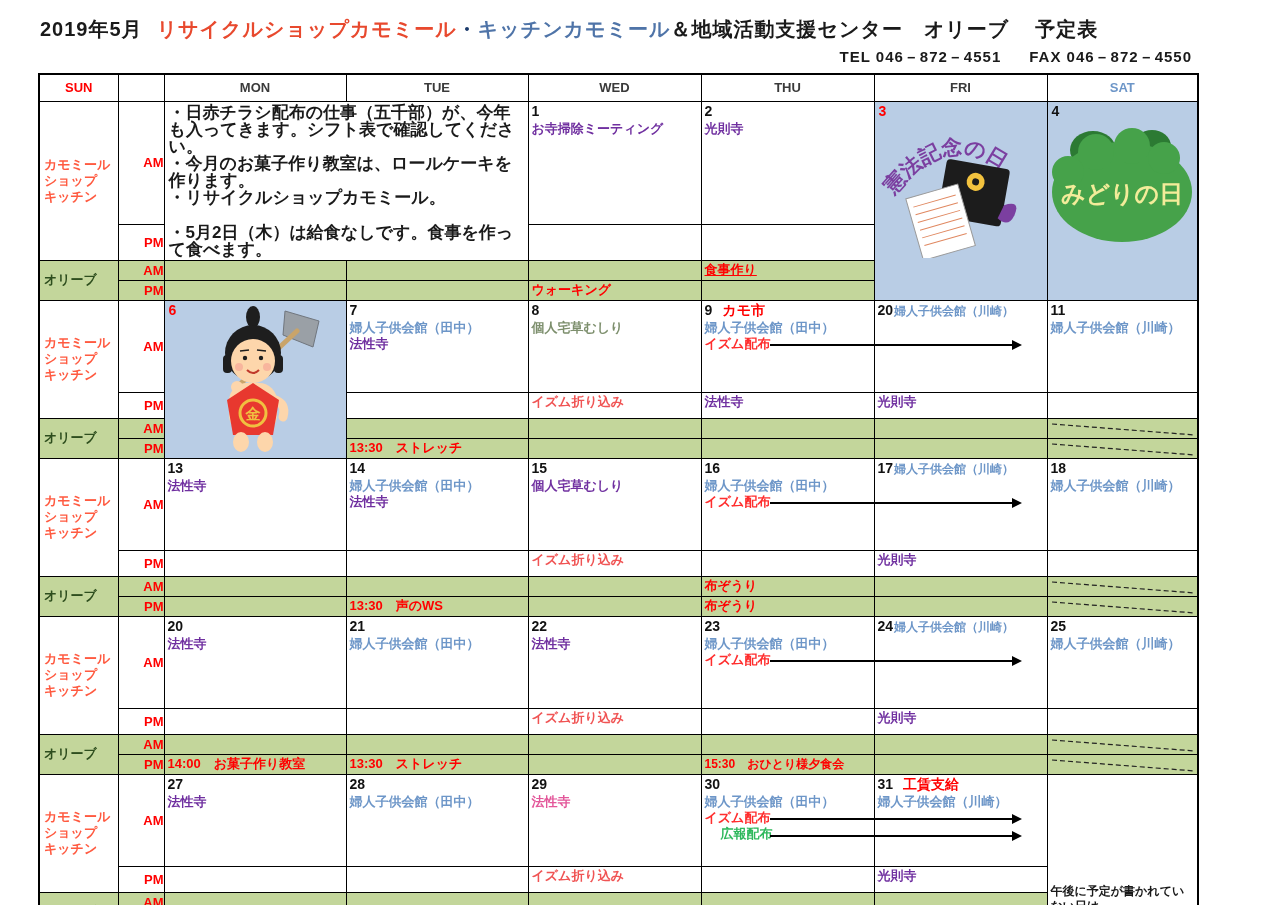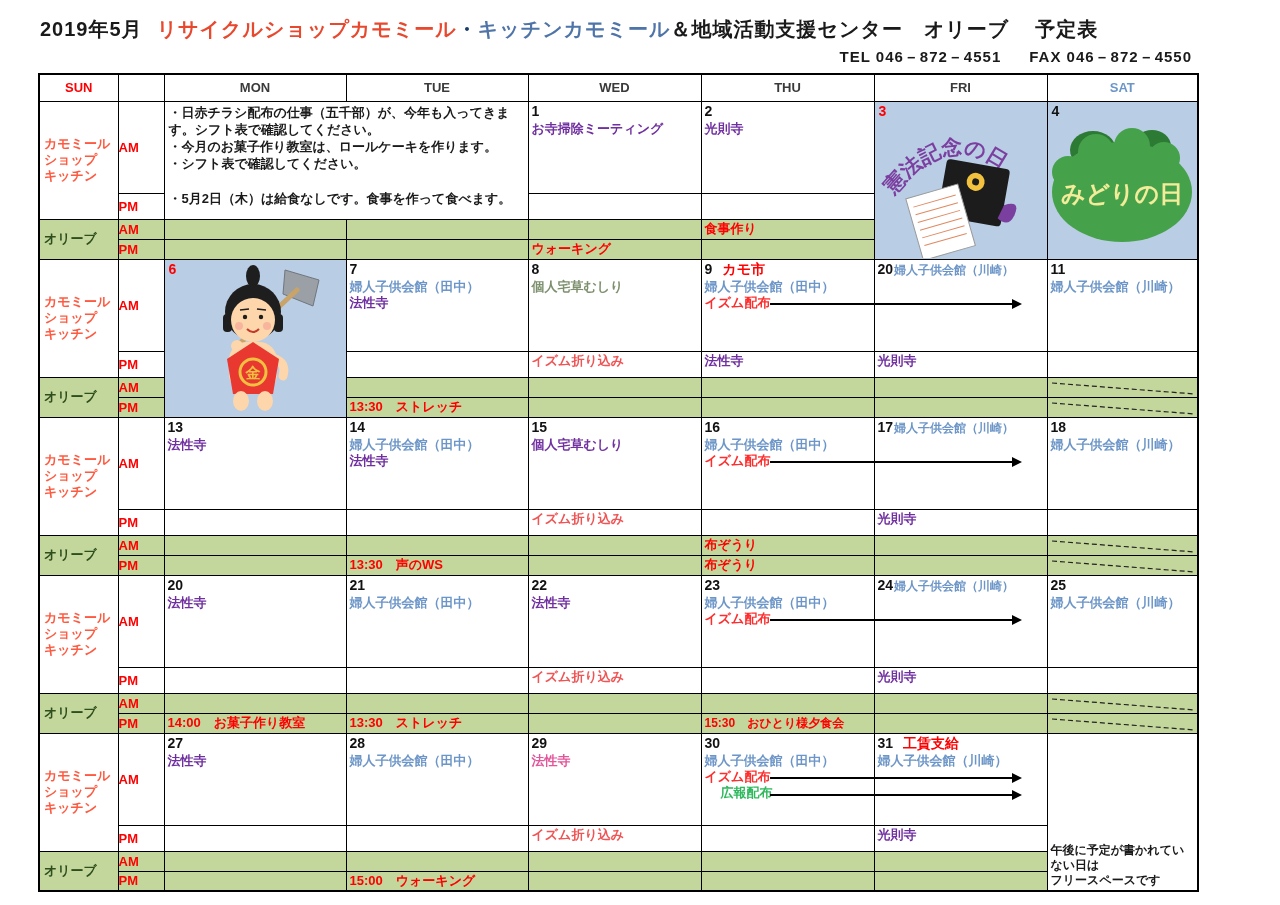--- a/index.html
+++ b/index.html
@@ -14,31 +14,31 @@
   .contact span{margin-left:28px;}
   table.cal{position:absolute;left:38px;top:73px;border-collapse:collapse;table-layout:fixed;width:1159px;border:2px solid #000;}
   td,th{border:1px solid #000;vertical-align:top;padding:1px 3px;overflow:visible;}
   tr.hdr{height:27px;}
   tr.hdr th{font-size:13px;font-weight:bold;color:#3a3a3a;text-align:center;vertical-align:middle;padding:0;}
   tr.r-am{height:92px;}
   tr.r-pm{height:26px;}
   tr.r-oam{height:20px;}
   tr.r-opm{height:20px;}
   .olive{background:#c3d69b;}
-  .ampm{font-size:13px;font-weight:bold;text-align:left;vertical-align:middle;color:#ff0000;padding:0;}
+  .ampm{font-size:13px;font-weight:bold;text-align:right;vertical-align:middle;color:#ff0000;padding:0;}
   .shop-label{vertical-align:middle;font-size:13px;font-weight:bold;line-height:16px;padding-left:4px;}
   .olive-label{vertical-align:middle;font-size:13px;font-weight:bold;padding-left:4px;}
   .daycell{font-size:13px;}
   .dayline{height:18px;white-space:nowrap;}
   .num{font-size:14px;font-weight:bold;color:#111;}
   .badge{font-size:14px;font-weight:bold;margin-left:10px;}
   .inline-note{font-size:12px;font-weight:bold;margin-left:1px;}
   .entry{font-size:13px;font-weight:bold;line-height:16px;white-space:nowrap;}
   .notice{padding:2px 4px;}
-  .ntc{font-size:13px;font-weight:bold;color:#1a1a1a;line-height:17px;}
+  .ntc{font-size:17px;font-weight:bold;color:#1a1a1a;line-height:17px;}
   .gap{margin-top:18px;}
   .holiday{background:#b9cde5;padding:0;position:relative;}
   .holiday .corner{position:absolute;top:1px;left:4px;z-index:2;}
   .holiday svg{display:block;}
   td.thu-rel{position:relative;}
   .cont-arrow{position:absolute;height:2px;background:#000;left:68px;width:250px;z-index:3;}
   .cont-arrow::after{content:"";position:absolute;right:-2px;top:-4px;border-left:10px solid #000;border-top:5px solid transparent;border-bottom:5px solid transparent;}
   .a1{top:43px;}
   .a2{top:60px;}
   .note-cell{vertical-align:bottom;padding:2px 3px;}
@@ -82,21 +82,21 @@
   <tr class="r-am">
     <td class="shop-label" rowspan="2">
       <div style="color: rgb(255, 90, 64);">カモミール</div>
       <div style="color: rgb(255, 90, 64);">ショップ</div>
       <div style="color: rgb(255, 90, 64);">キッチン</div>
     </td>
     <td class="ampm">AM</td>
     <td class="daycell notice" colspan="2" rowspan="2">
       <div class="ntc">・日赤チラシ配布の仕事（五千部）が、今年も入ってきます。シフト表で確認してください。</div>
       <div class="ntc">・今月のお菓子作り教室は、ロールケーキを作ります。</div>
-      <div class="ntc">・シフト表で確認してください。</div>
+      <div class="ntc">・リサイクルショップカモミール。</div>
       <div class="ntc gap">・5月2日（木）は給食なしです。食事を作って食べます。</div>
     </td>
     <td class="daycell">
       <div class="dayline"><span class="num">1</span></div>
       <div>
             <div class="entry" style="color: rgb(112, 48, 160);">お寺掃除ミーティング</div>
           </div>
     </td>
     <td class="daycell">
       <div class="dayline"><span class="num">2</span></div>
@@ -145,21 +145,21 @@
     <td class="daycell"></td>
     <td class="daycell"></td>
   </tr>
   <tr class="r-oam">
     <td class="olive olive-label" rowspan="2" style="color: rgb(46, 78, 30);">オリーブ</td>
     <td class="ampm olive">AM</td>
     <td class="olive daycell"></td>
     <td class="olive daycell"></td>
     <td class="olive daycell"></td>
     <td class="olive daycell">
-          <div class="entry" style="color: rgb(255, 0, 0);">食事作り</div>
+          <div class="entry" style="color: rgb(255, 0, 0); text-decoration: underline;">食事作り</div>
         </td>
   </tr>
   <tr class="r-opm">
     <td class="ampm olive">PM</td>
     <td class="olive daycell"></td>
     <td class="olive daycell"></td>
     <td class="olive daycell">
           <div class="entry" style="color: rgb(255, 0, 0);">ウォーキング</div>
         </td>
     <td class="olive daycell"></td>

